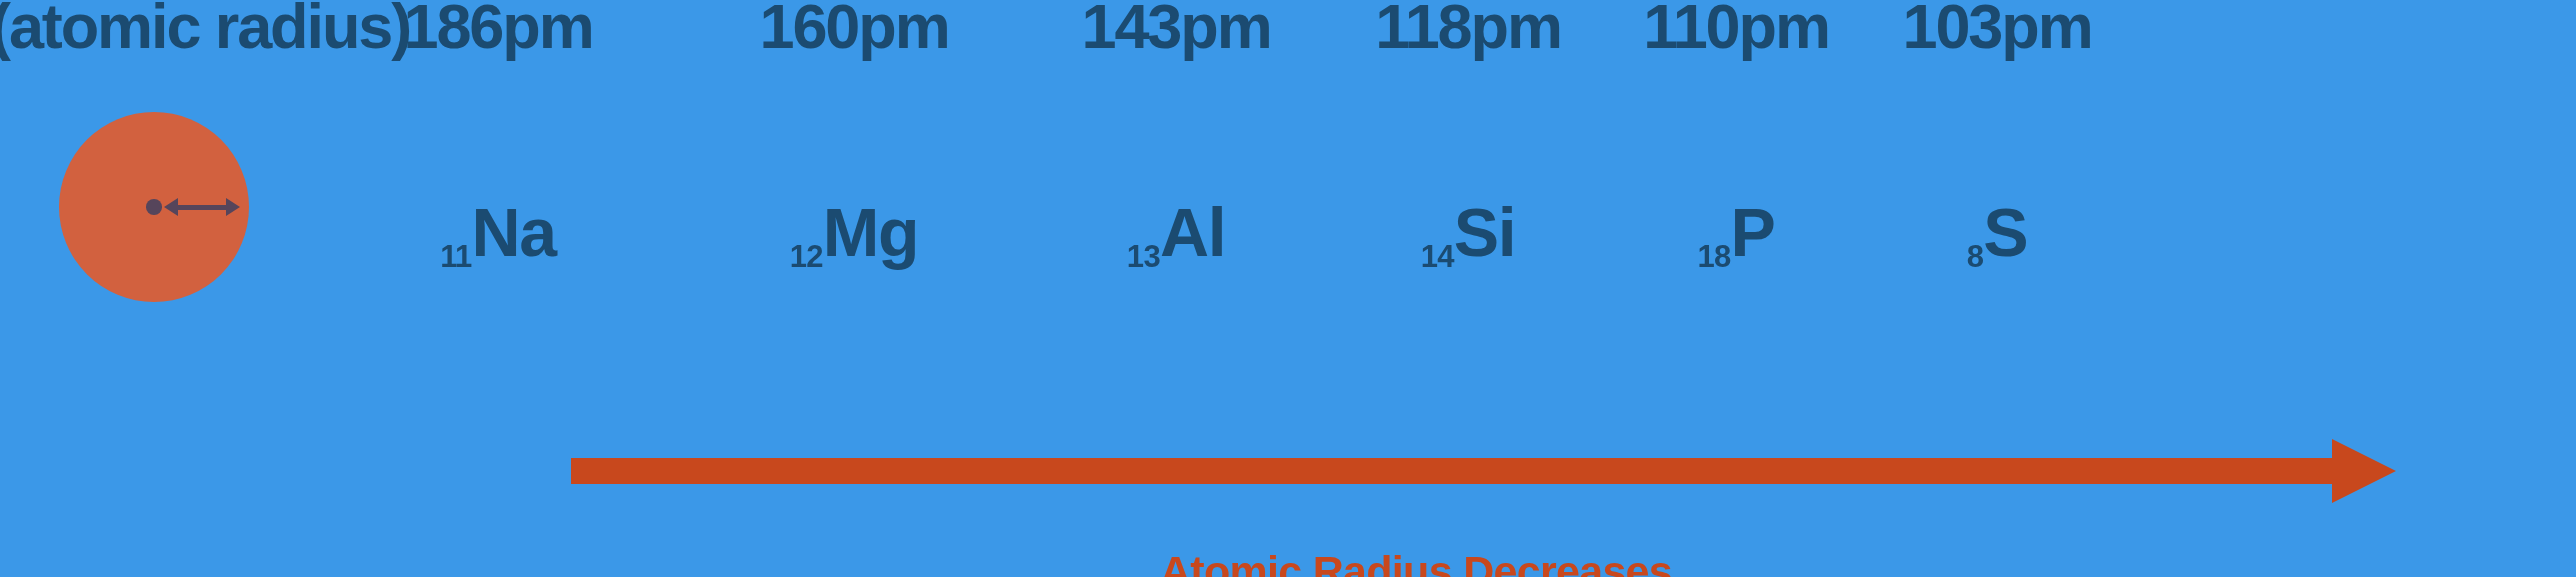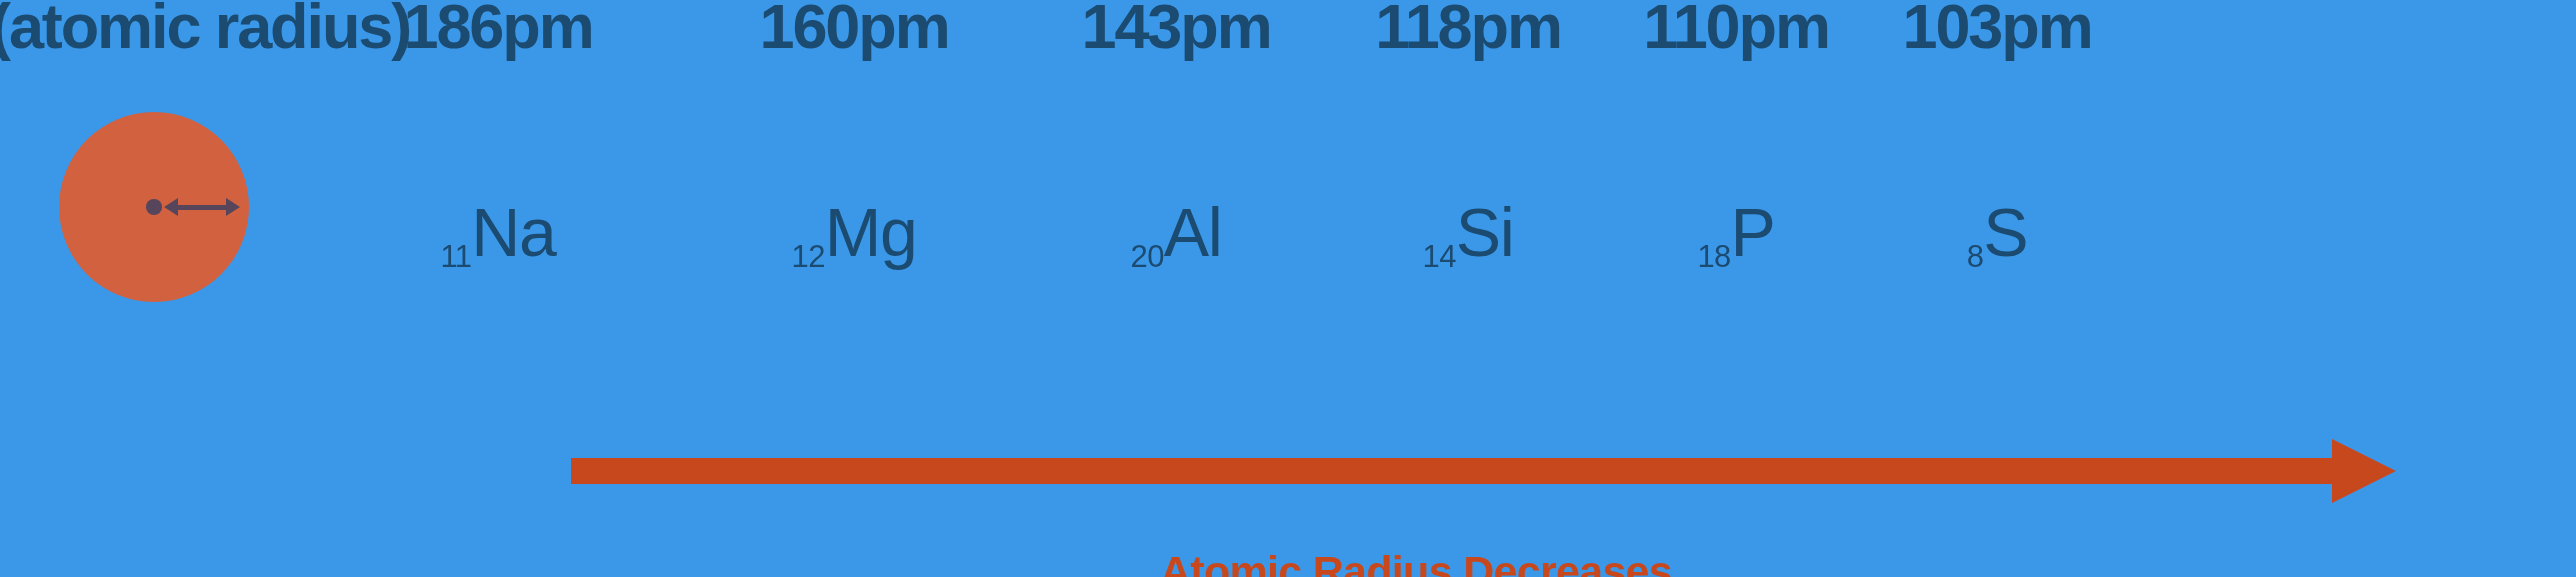--- a/index.html
+++ b/index.html
@@ -27,21 +27,21 @@
 
   
   .col{position:absolute;top:0;width:242px;height:327px;text-align:center;}
   .pm{
     position:absolute;top:-10px;left:0;width:100%;
     font-size:63px;font-weight:700;letter-spacing:-2.1px;
     color:var(--text);white-space:nowrap;
   }
   .sym{
     position:absolute;top:198px;left:0;width:100%;
-    font-size:68px;font-weight:400;letter-spacing:-1.4px;
+    font-size:68px;font-weight:700;letter-spacing:-1.4px;
     color:var(--text);white-space:nowrap;line-height:1;
   }
   .sub{font-size:31px;vertical-align:-10.7px;letter-spacing:-0.7px;}
 
   
   .atom-circle{
     position:absolute;left:59px;top:112px;width:190px;height:190px;
     border-radius:50%;background:var(--atom-fill);
   }
   .atom-dot{
@@ -97,21 +97,21 @@
     <div class="sym"><span class="sub">11</span><span>Na</span></div>
   </div>
 
   <div class="col" style="left:733px">
     <div class="pm">160pm</div>
     <div class="sym"><span class="sub">12</span><span>Mg</span></div>
   </div>
 
   <div class="col" style="left:1055px">
     <div class="pm">143pm</div>
-    <div class="sym"><span class="sub">20</span><span>Al</span></div>
+    <div class="sym"><span class="sub">13</span><span>Al</span></div>
   </div>
 
   <div class="col" style="left:1347px">
     <div class="pm">118pm</div>
     <div class="sym"><span class="sub">14</span><span>Si</span></div>
   </div>
 
   <div class="col" style="left:1615px">
     <div class="pm">110pm</div>
     <div class="sym"><span class="sub">18</span><span>P</span></div>

